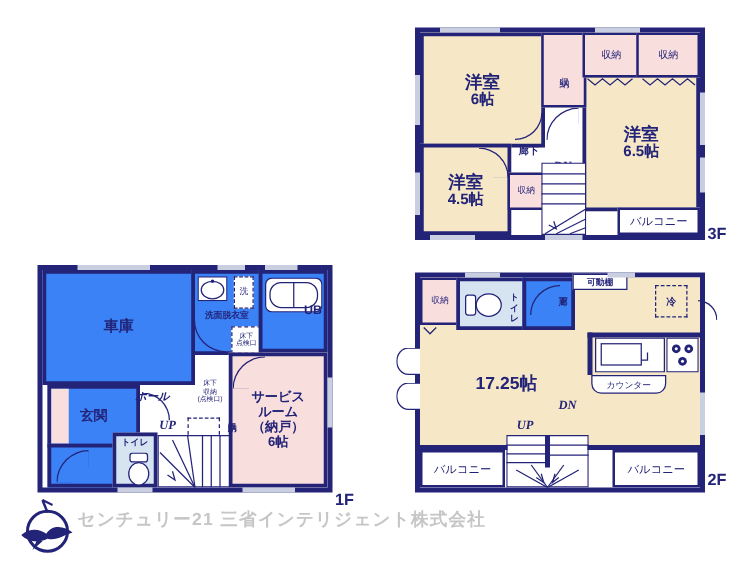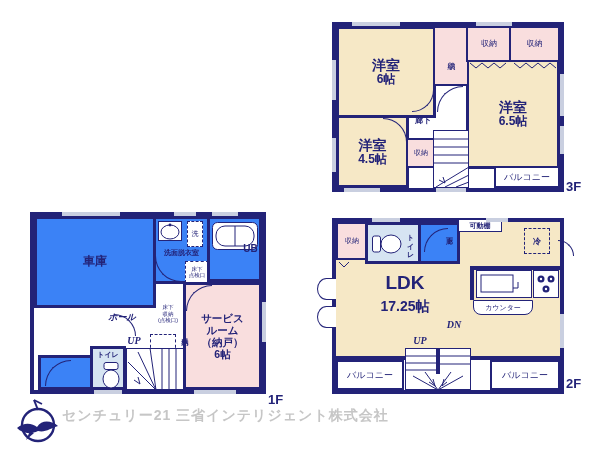--- a/index.html
+++ b/index.html
@@ -142,20 +142,24 @@
       <span class="lbl b" style="left:0;top:24px;width:100%;font-size:10px;margin-left:16px;">UB</span>
     </div>
 
     <div class="rm pink" style="left:149px;top:66px;width:79px;height:108px;">
       <span class="pre b" style="font-size:10.5px;">サービス
 ルーム
 （納戸）
 6帖</span>
     </div>
 
+    <div class="rm white" style="left:4px;top:92px;width:74px;height:50px;">
+      <div style="position:absolute;left:0;top:0;width:14px;height:100%;background:#f9dede;"></div>
+      <span class="nm" style="font-size:11px;">玄関</span>
+    </div>
 
     <div class="rm white" style="left:4px;top:139px;width:74px;height:35px;">
       <div class="arc arc-tl" style="left:4px;top:2px;width:26px;height:26px;"></div>
     </div>
 
     <div class="lbl b" style="left:58px;top:96px;width:60px;font-size:9px;font-style:italic;">ホール</div>
     <div class="lbl it" style="left:88px;top:119px;width:24px;font-size:10px;">UP</div>
 
     <div class="lbl pre" style="left:118px;top:88px;width:32px;font-size:5.5px;">床下
 収納
@@ -191,21 +195,20 @@
     <div class="win" style="left:178px;top:-4px;width:26px;height:4px;"></div>
     <div class="win" style="left:60px;top:174px;width:28px;height:4px;"></div>
     <div class="win" style="left:160px;top:174px;width:42px;height:4px;"></div>
     <div class="win" style="left:228px;top:86px;width:4px;height:40px;"></div>
   </div>
   <div class="flab" style="left:268px;top:376px;margin-top:16px;">1F</div>
 
   <div class="plan" style="left:332px;top:218px;width:232px;height:176px;">
 
     <div style="position:absolute;left:0;top:0;width:224px;height:137px;background:#f6e8c6;"></div>
-    <div class="lbl b" style="left:39px;top:50px;width:60px;font-size:19px;">LDK</div>
     <div class="lbl b" style="left:34px;top:76px;width:70px;font-size:14px;">17.25帖</div>
 
     <div class="rm rm2 pink" style="left:0;top:0;width:32px;height:38px;">
       <span style="font-size:7px;">収納</span>
     </div>
     <svg width="14" height="7" style="position:absolute;left:2px;top:39px;">
         <polyline class="stroke" points="1,1 6,6 11,1"></polyline>
       </svg>
     <div class="rm blue" style="left:29px;top:0;width:56px;height:42px;">
       <svg width="30" height="24" style="position:absolute;left:4px;top:7px;">

